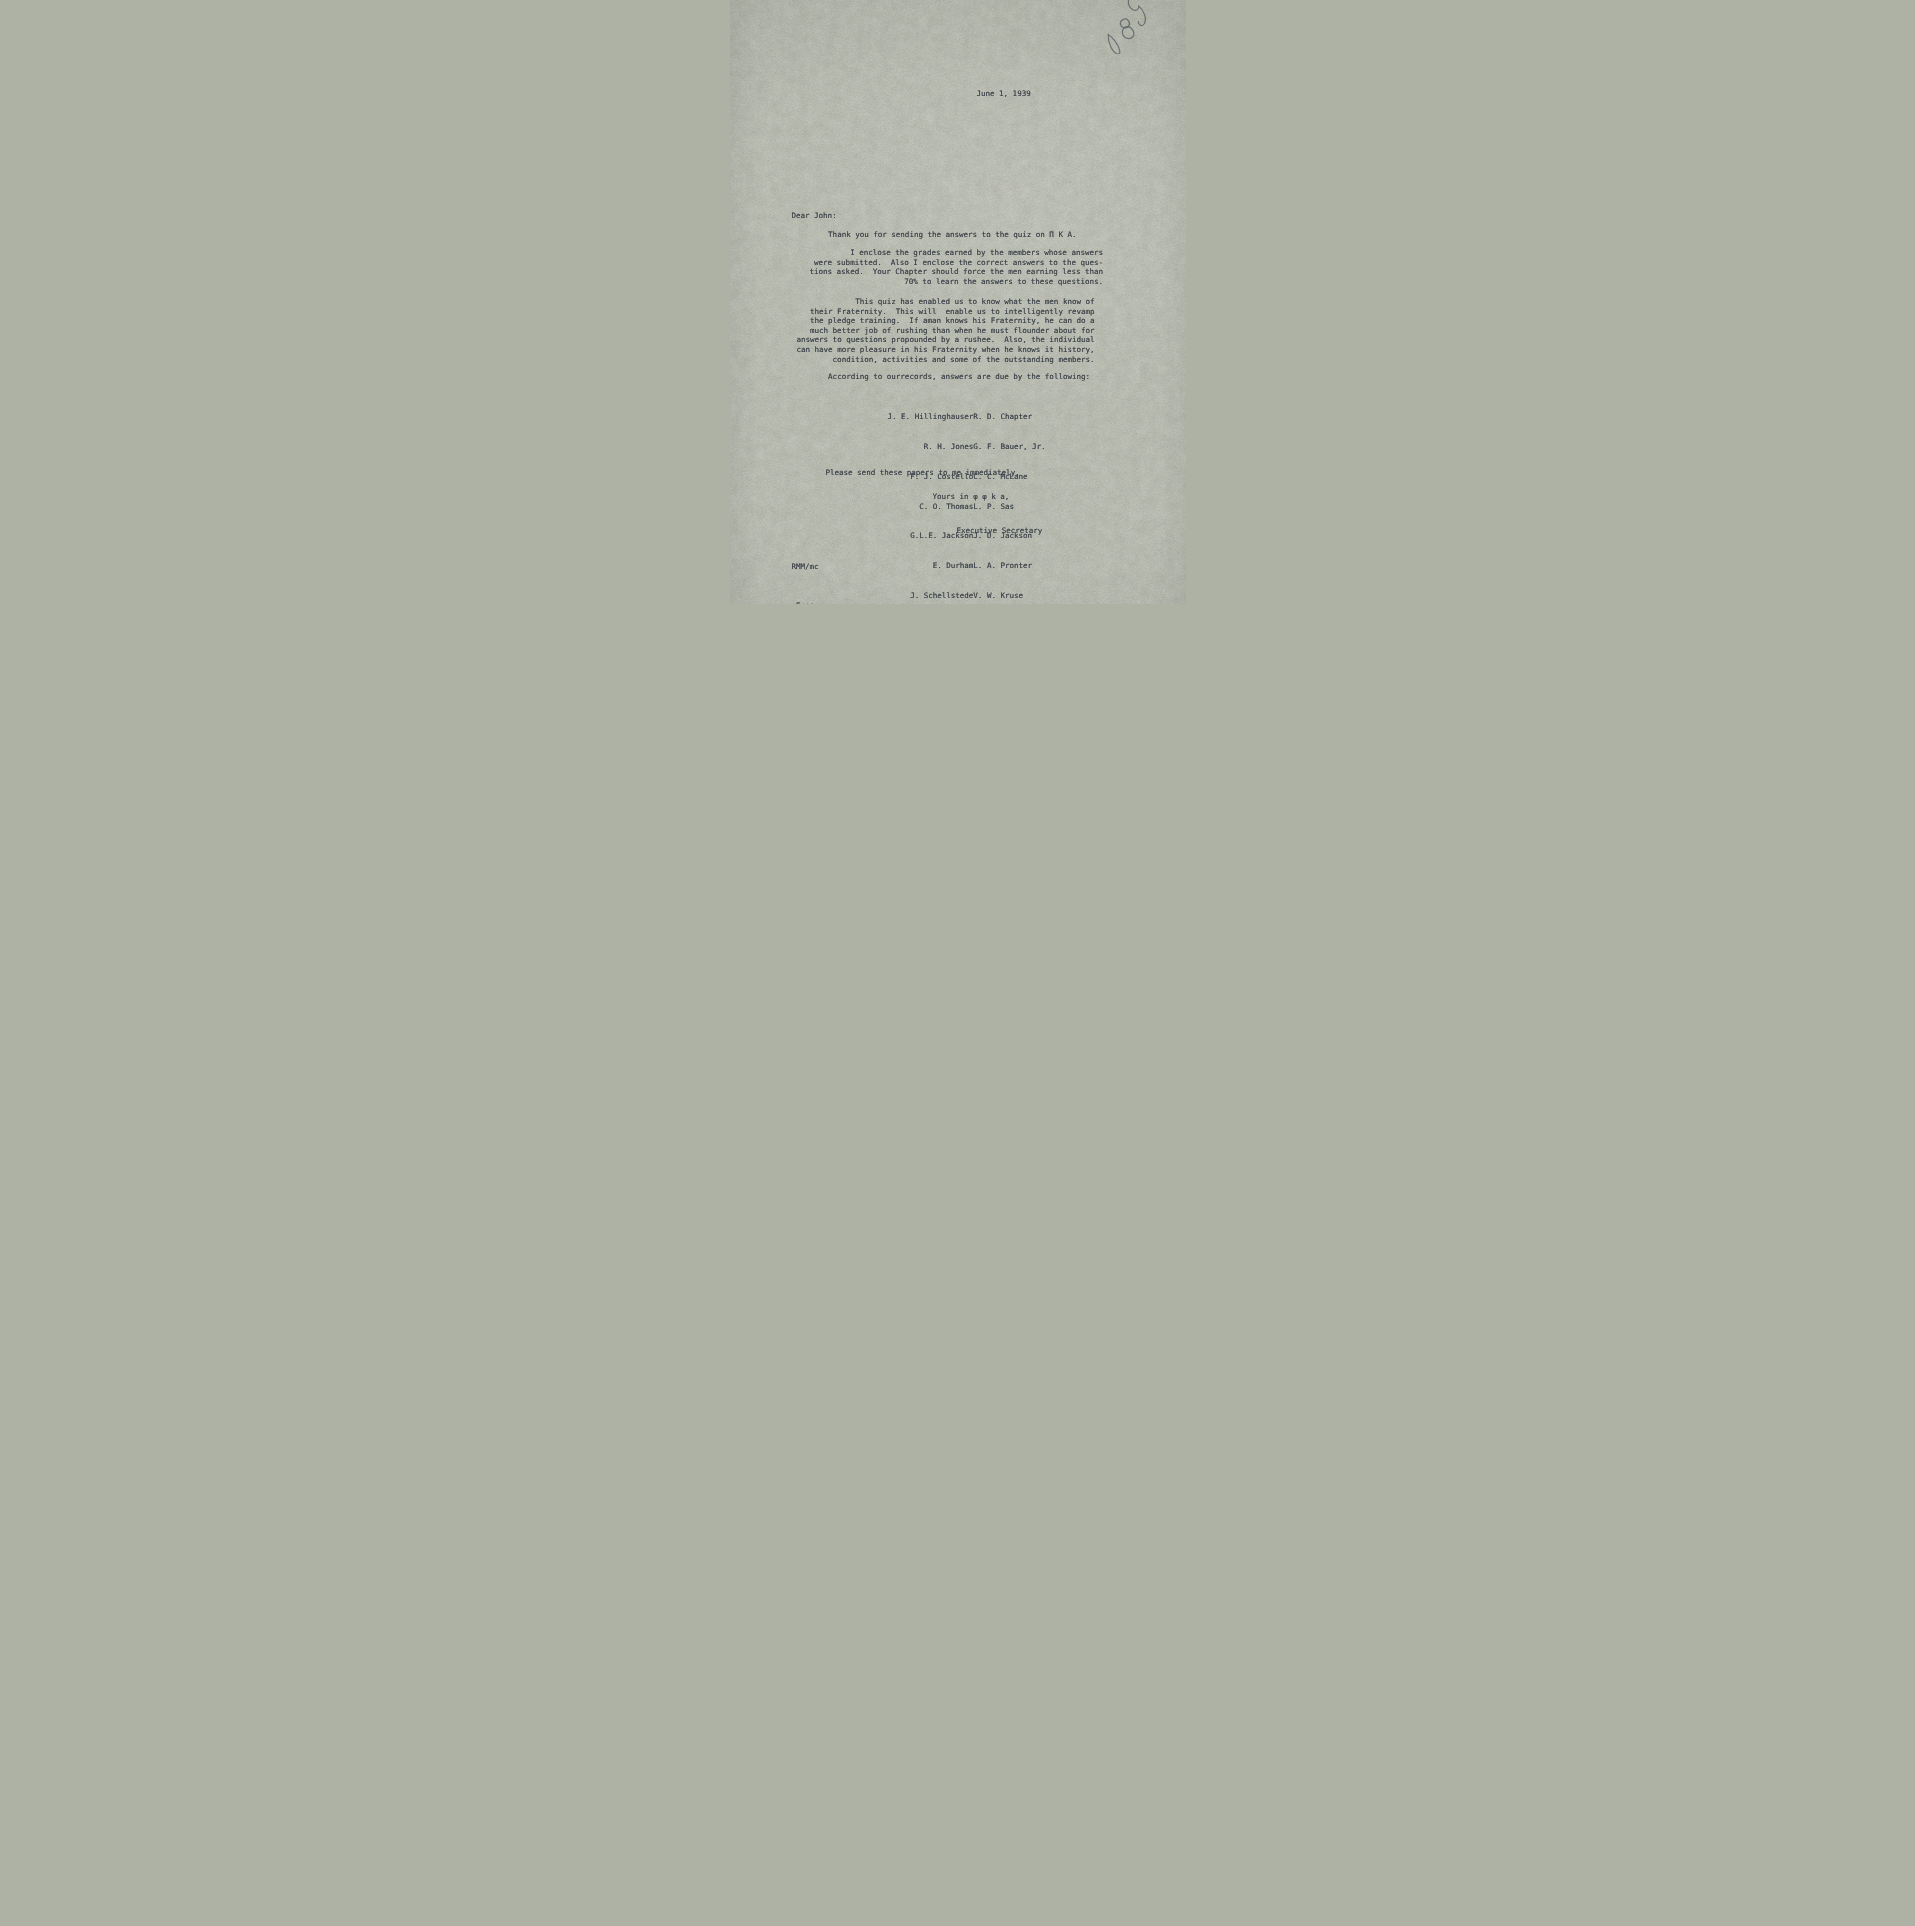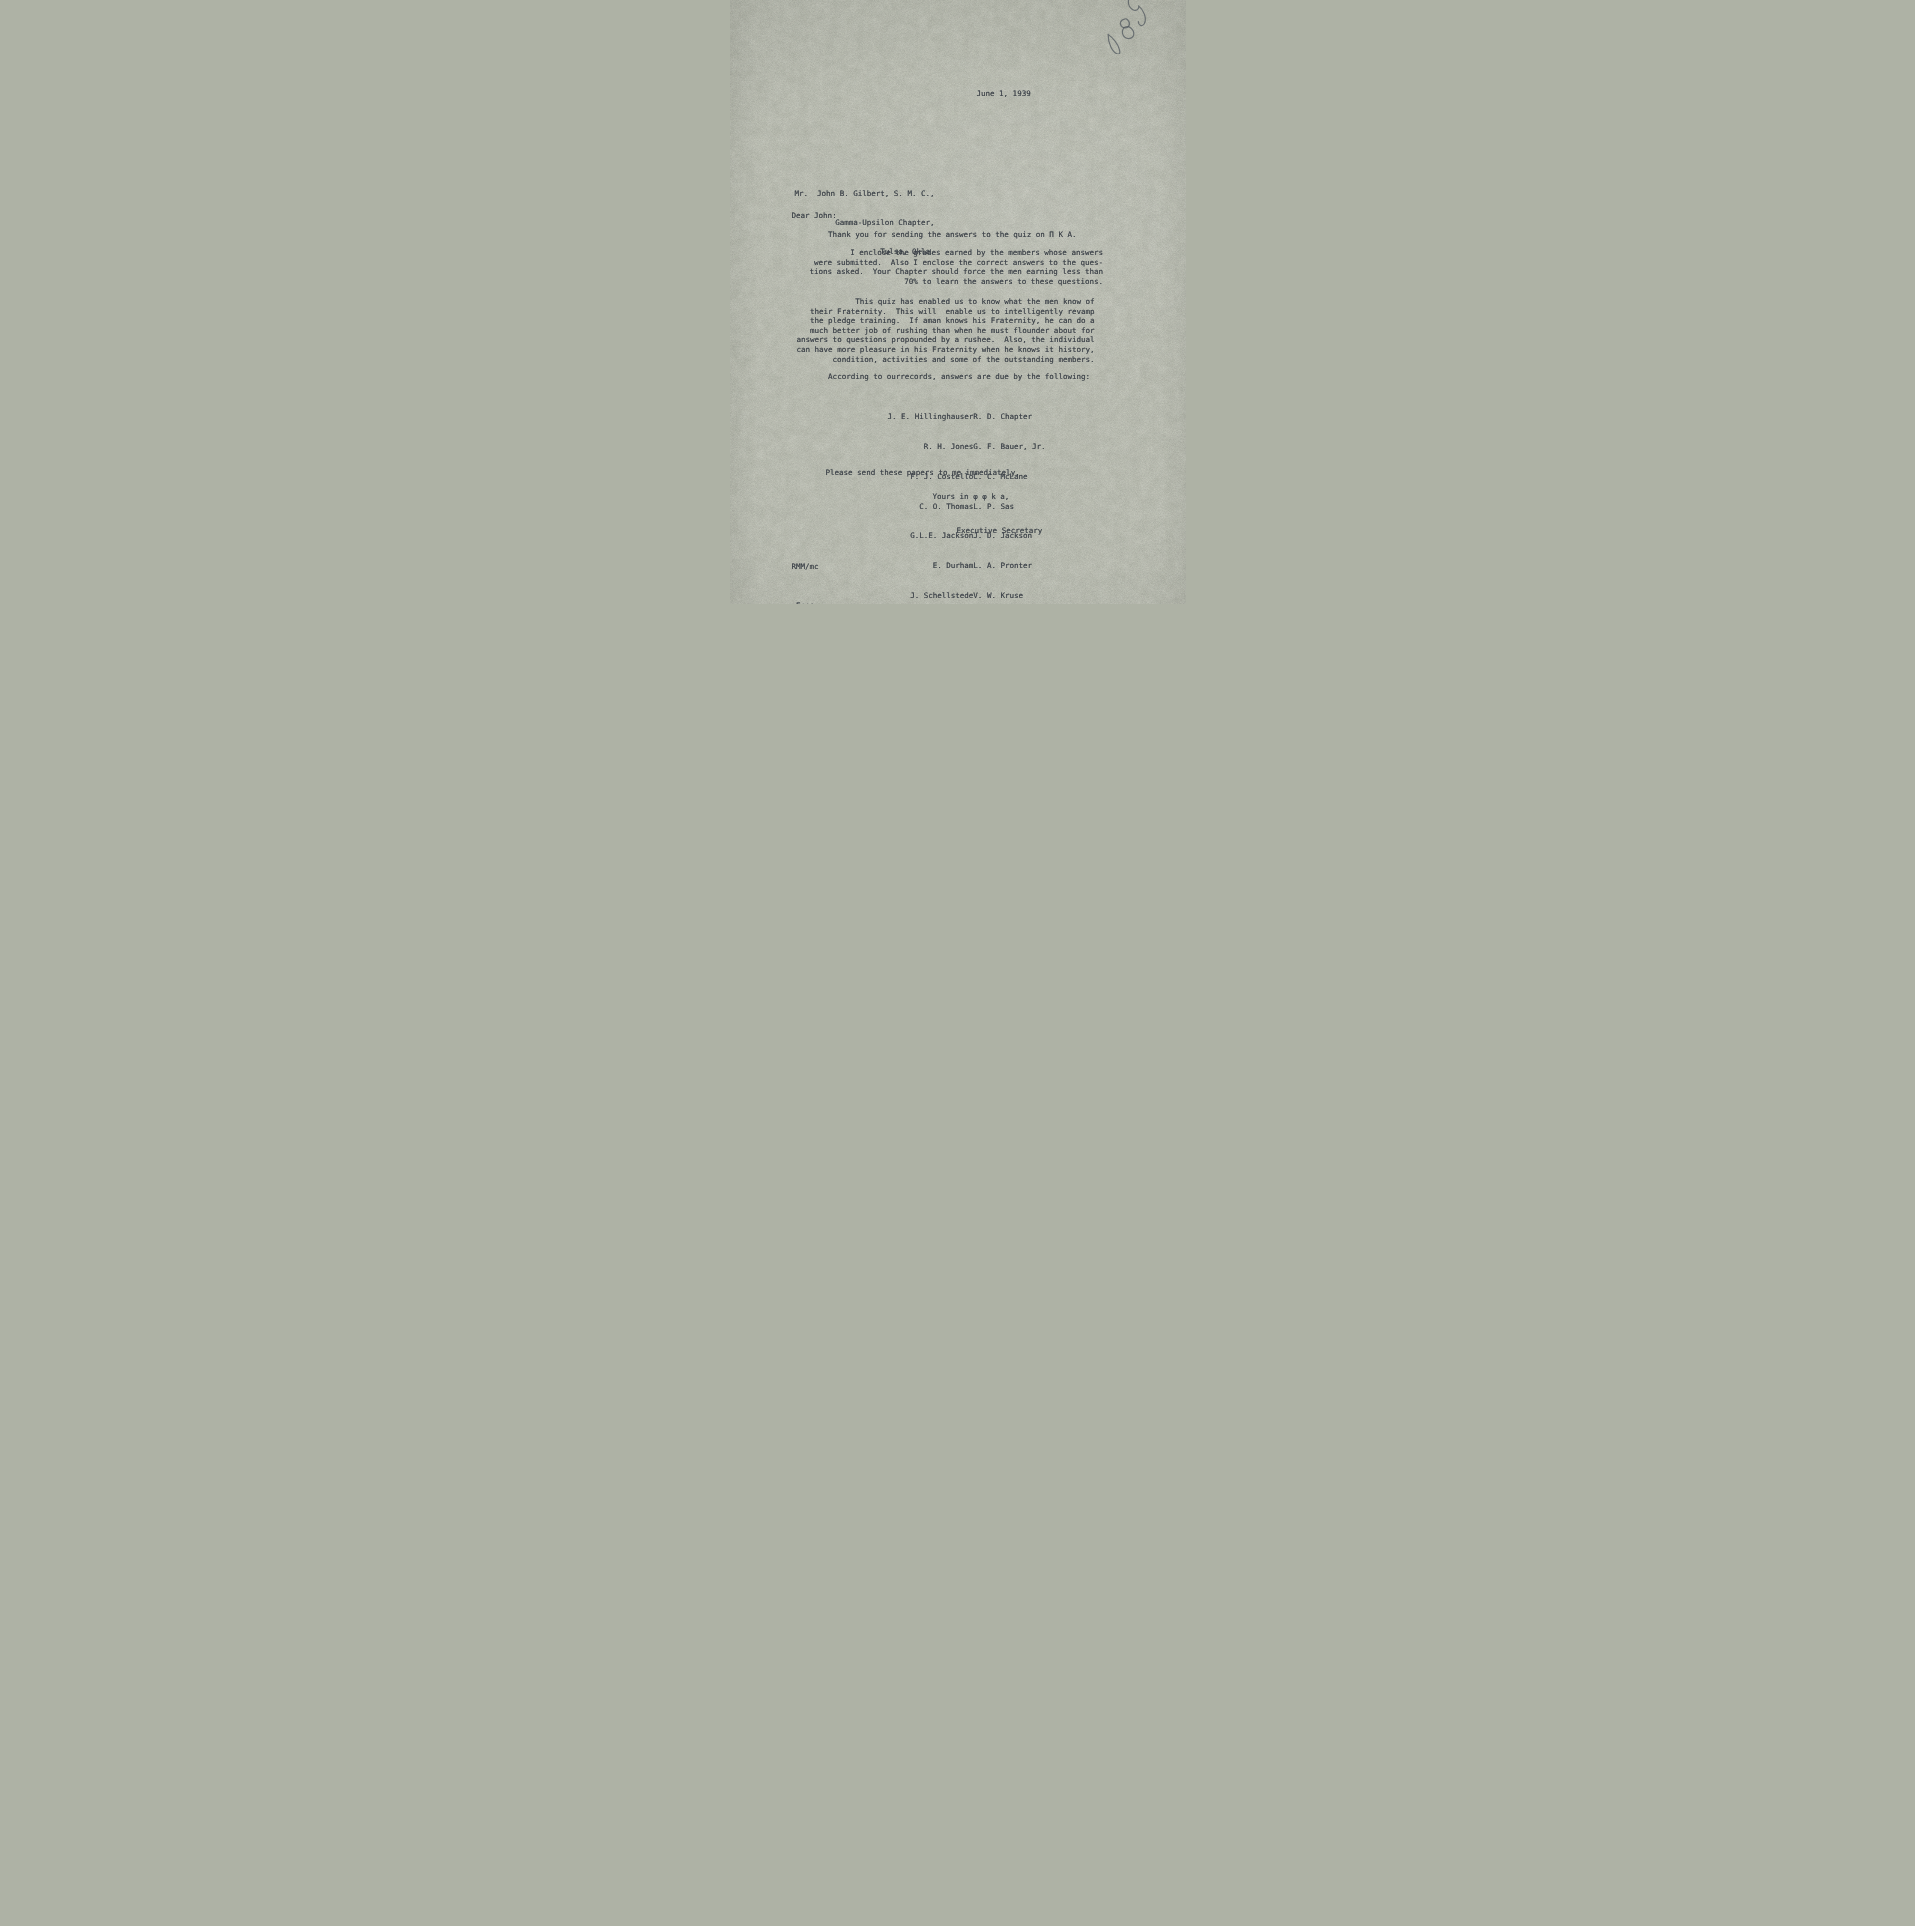--- a/index.html
+++ b/index.html
@@ -85,25 +85,20 @@
         <path d="M30,66 C21,84 17,112 29,123 C37,129 42,109 38,89 C36,79 33,72 30,66"></path>
         <path d="M84,50 C71,48 66,60 74,69 C80,75 93,73 93,61 C93,51 88,49 84,50 Z"></path>
         <path d="M74,69 C61,77 60,94 73,100 C87,105 96,93 90,78 C87,71 80,69 74,69"></path>
         <path d="M130,2 C113,9 108,26 116,38 C121,46 132,45 134,36 C141,52 139,75 126,84 C117,89 110,81 115,72"></path>
       </g>
     </svg>
   </div>
 
   <div class="layer" style="left:247px; top:89px;">June 1, 1939</div>
 
-  <div class="layer" style="left:65px; top:170px;">
-    <div>Mr.  John B. Gilbert, S. M. C.,</div>
-    <div>       Gamma-Upsilon Chapter,</div>
-    <div>                  Tulsa, Okla.</div>
-  </div>
 
   <div class="layer" style="left:62px; top:211px;">Dear John:</div>
 
   <div class="layer" style="left:67px; top:230px;">       Thank you for sending the answers to the quiz on Π K A.</div>
 
   <div class="layer" style="left:67px; top:248px;margin-left:13px;">       I enclose the grades earned by the members whose answers
 were submitted.  Also I enclose the correct answers to the ques-
 tions asked.  Your Chapter should force the men earning less than
 70% to learn the answers to these questions.</div>
 

